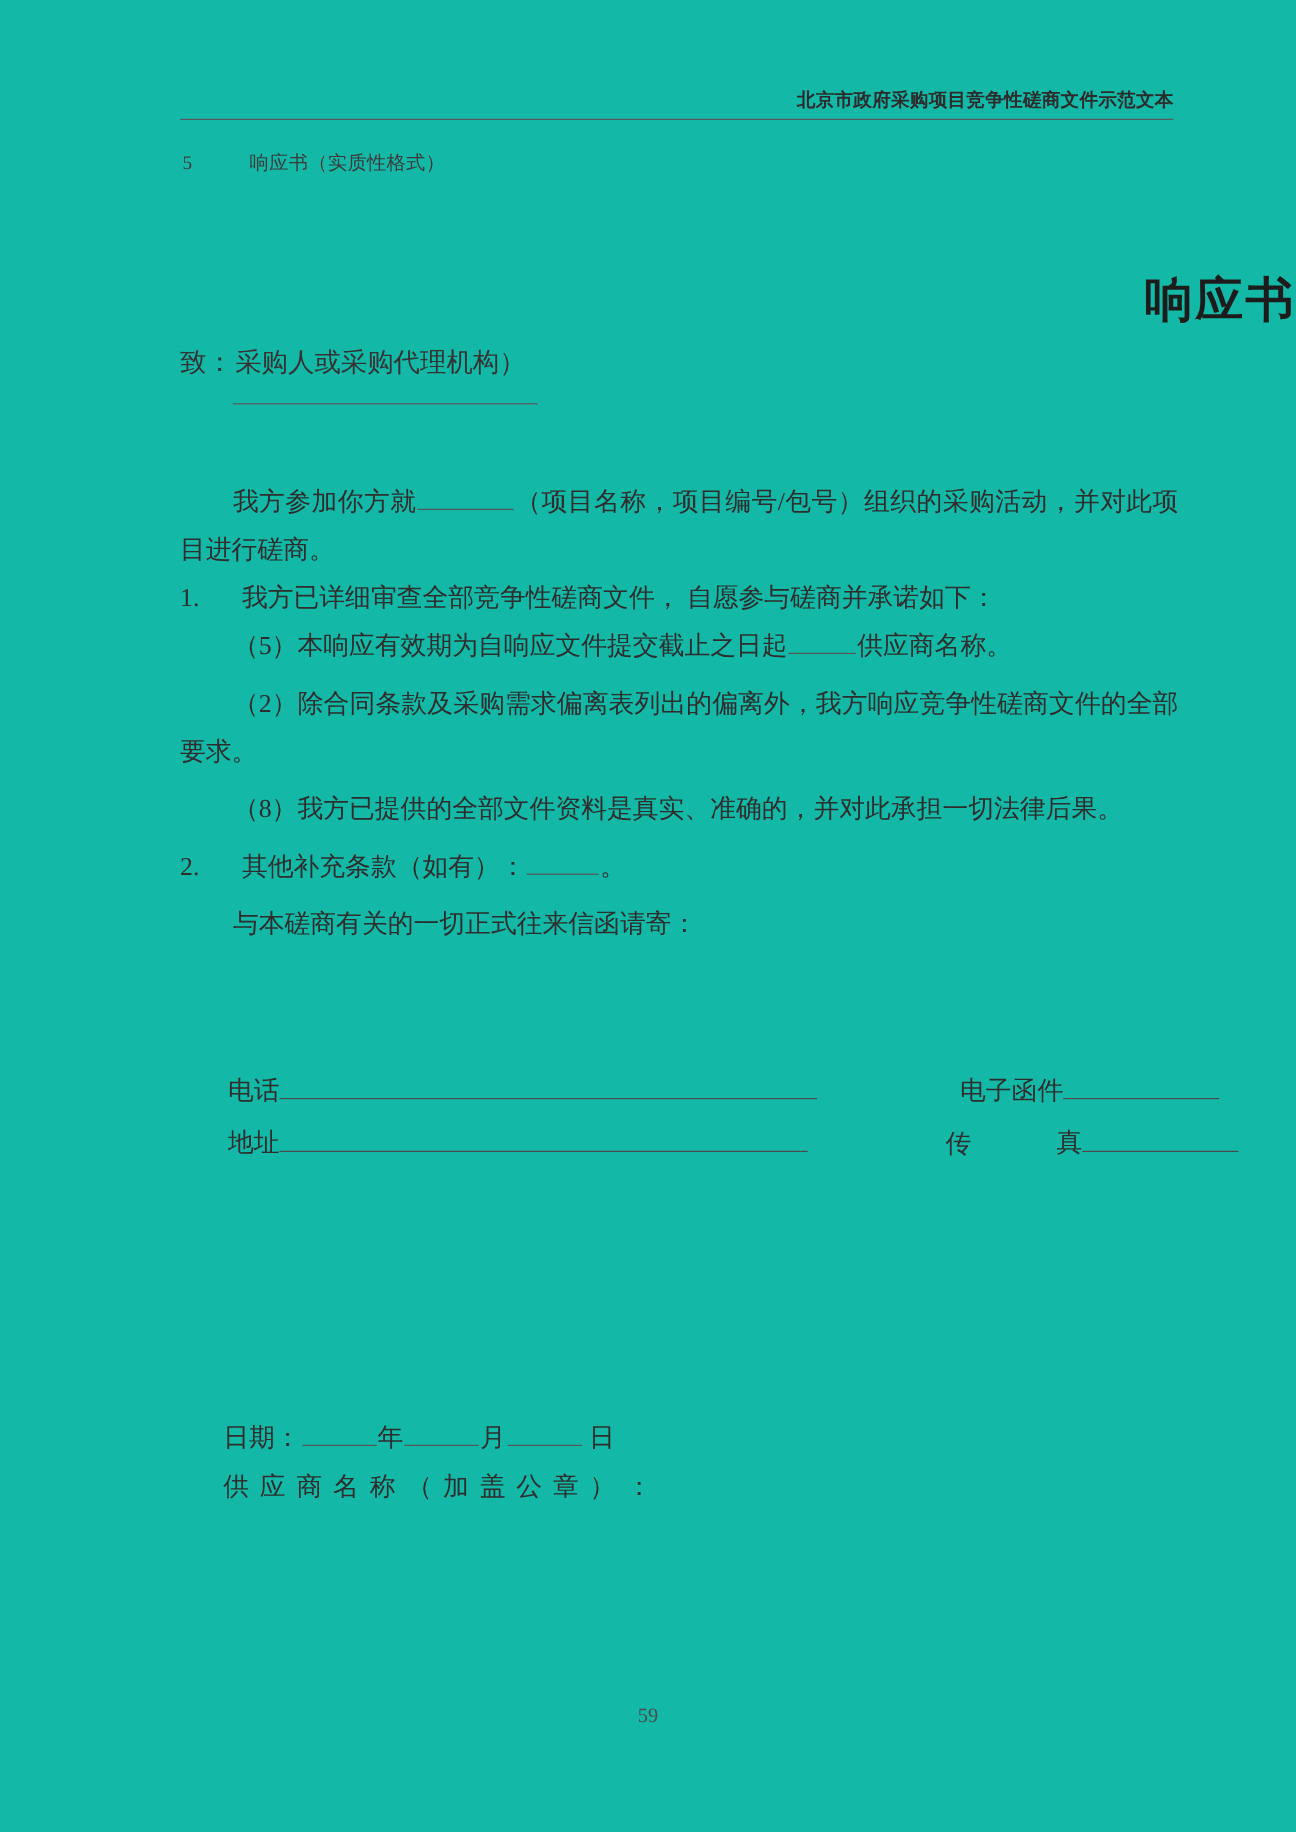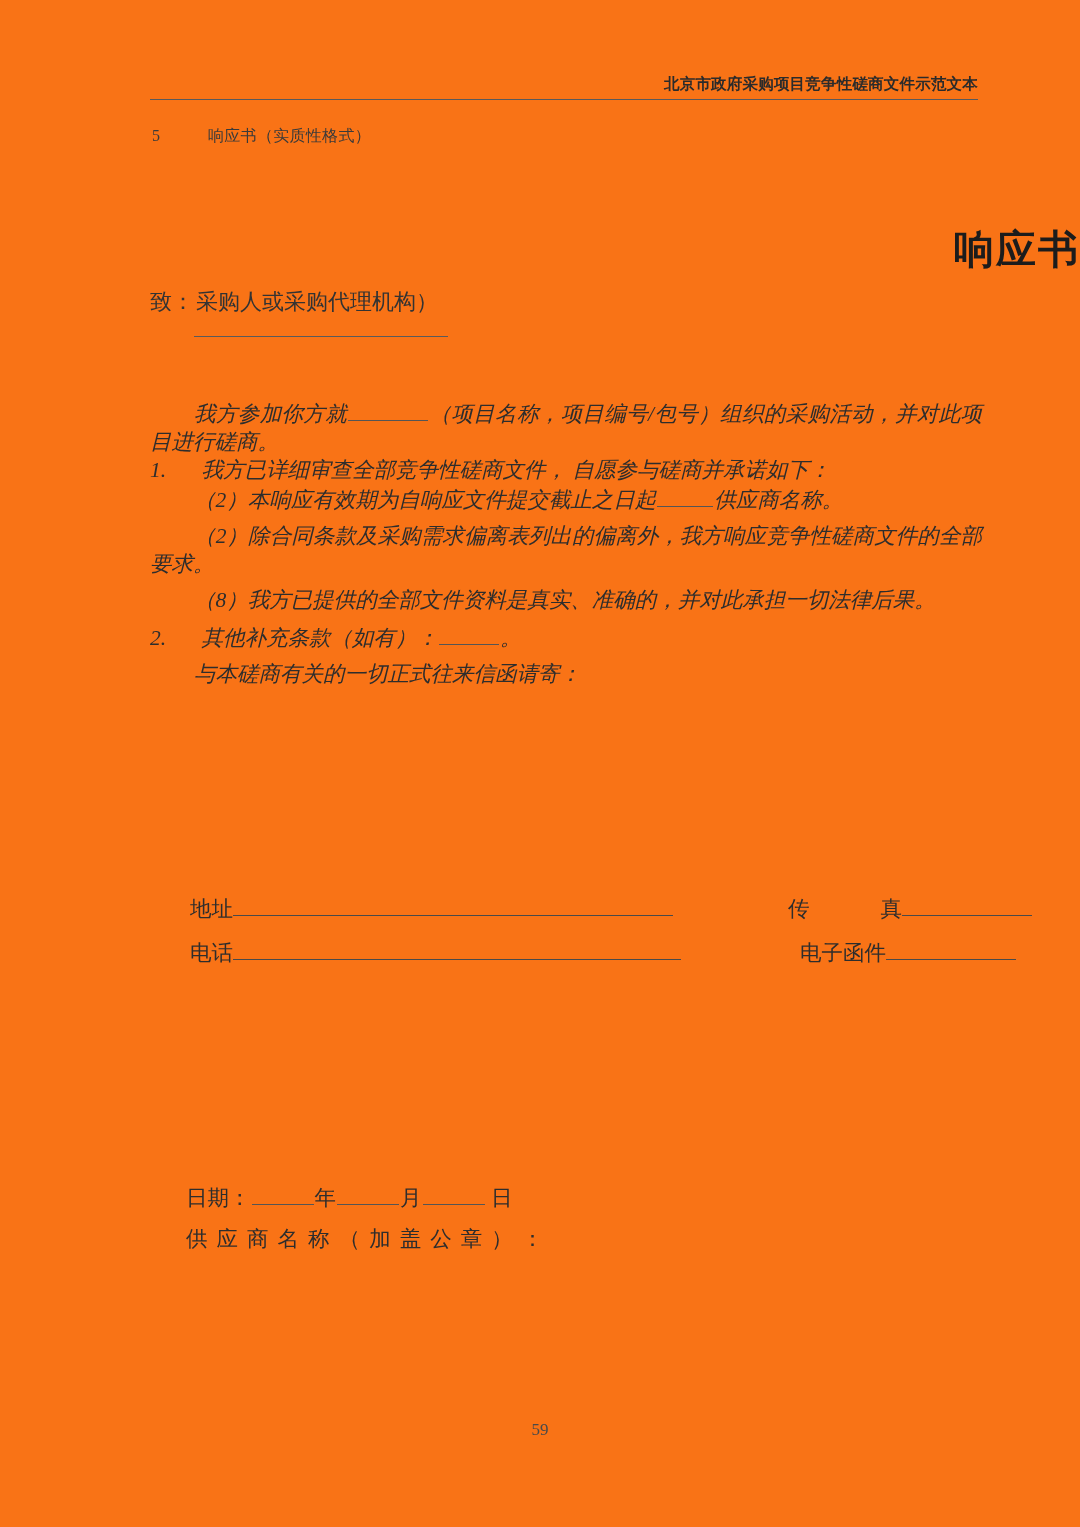--- a/index.html
+++ b/index.html
@@ -8,21 +8,21 @@
     background: #ffffff;
   }
   body {
     font-family: "Liberation Serif", "DejaVu Serif", serif;
     color: #262626;
   }
   .page {
     position: relative;
     width: 1080px;
     height: 1527px;
-    background: #f97316;
+    background: #14b8a6;
     overflow: hidden;
     box-sizing: border-box;
   }
 
   
   .page-header {
     position: absolute;
     left: 150px;
     top: 74px;
     width: 828px;
@@ -90,24 +90,23 @@
     padding-right: 10px;
   }
 
   
   .body-block {
     position: absolute;
     left: 150px;
     top: 398px;
     width: 832px;
     font-size: 21.5px;
-    line-height: 28px;
+    line-height: 40px;
     color: #2d2d2d;
     text-align: justify;
-    font-style: italic;
   }
   .body-block p {
     margin: 0;
     padding: 0;
   }
   .p-indent { text-indent: 2.05em; }
   .p-gap { margin-top: 8px !important; }
   .num-item {
     text-indent: 0;
     padding-left: 2.05em;
@@ -224,53 +223,53 @@
 
     <p class="p-indent">
       <span>我方参加你方就</span><span class="blank blank-80"></span><span>（项目名称，项目编号/包号）组织的采购活动，并对此项目进行磋商。</span>
     </p>
 
     <p class="num-item">
       <span class="lbl">1.</span><span>我方已详细审查全部竞争性磋商文件， 自愿参与磋商并承诺如下：</span>
     </p>
 
     <p class="p-indent">
-      <span>（2）本响应有效期为自响应文件提交截止之日起</span><span class="blank blank-56"></span><span>供应商名称。</span>
+      <span>（5）本响应有效期为自响应文件提交截止之日起</span><span class="blank blank-56"></span><span>供应商名称。</span>
     </p>
 
     <p class="p-indent p-gap">（2）除合同条款及采购需求偏离表列出的偏离外，我方响应竞争性磋商文件的全部要求。</p>
 
     <p class="p-indent p-gap">（8）我方已提供的全部文件资料是真实、准确的，并对此承担一切法律后果。</p>
 
 
     <p class="num-item p-gap">
       <span class="lbl">2.</span><span>其他补充条款（如有）：</span><span class="blank blank-60"></span><span>。</span>
     </p>
 
     <p class="p-indent p-gap">与本磋商有关的一切正式往来信函请寄：</p>
 
   </div>
 
   <div class="contact-block">
+
+    <div class="contact-row">
+      <span class="c-left">
+        <span>电话</span><span class="rule-line rule-tel"></span>
+      </span>
+      <span class="c-right mail">
+        <span>电子函件</span><span class="rule-line rule-mail"></span>
+      </span>
+    </div>
 
     <div class="contact-row">
       <span class="c-left">
         <span>地址</span><span class="rule-line rule-addr"></span>
       </span>
       <span class="c-right fax">
         <span class="fax-label">传</span><span>真</span><span class="rule-line rule-fax"></span>
-      </span>
-    </div>
-
-    <div class="contact-row">
-      <span class="c-left">
-        <span>电话</span><span class="rule-line rule-tel"></span>
-      </span>
-      <span class="c-right mail">
-        <span>电子函件</span><span class="rule-line rule-mail"></span>
       </span>
     </div>
 
   </div>
 
   <div class="signature-block">
     <div class="sig-row sig-date">
       <span>日期：</span><span class="d-blank"></span><span>年</span><span class="d-blank"></span><span>月</span><span class="d-blank"></span> <span>日</span>
     </div>
     <div class="sig-row sig-supplier">供应商名称（加盖公章）：</div>

